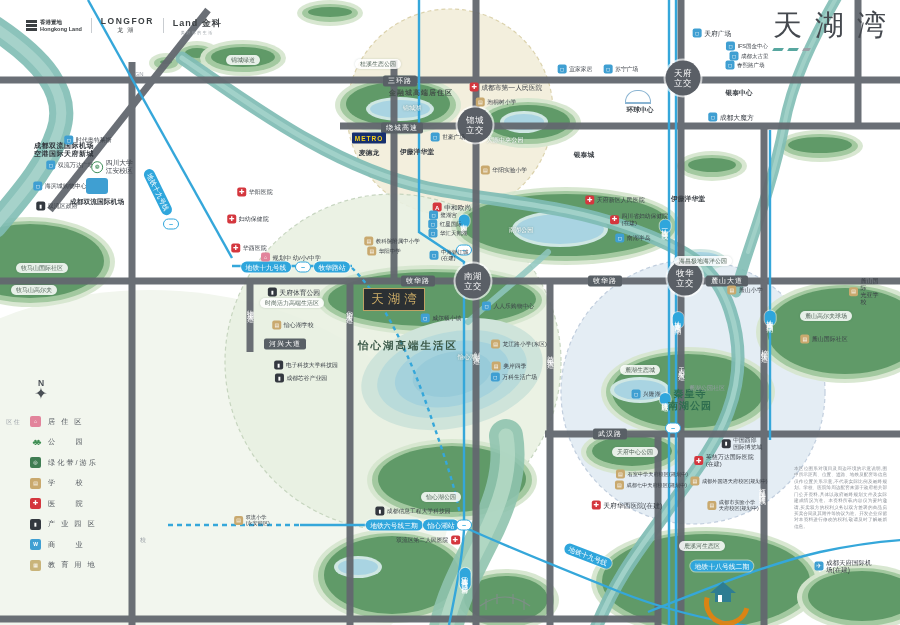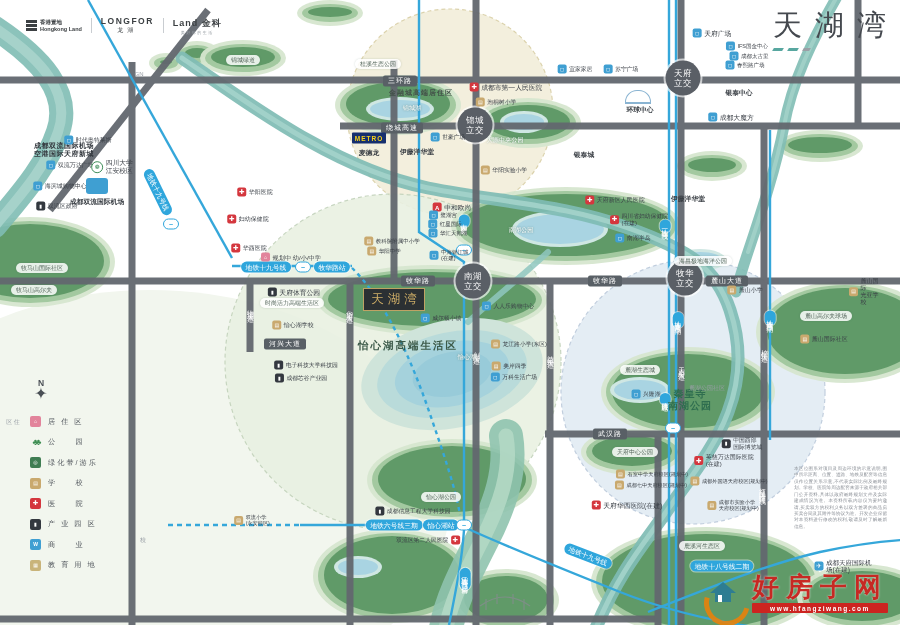--- a/index.html
+++ b/index.html
@@ -309,24 +309,20 @@
 
   <div id="disc">本区位图系对项目及周边环境的示意说明,图中所示距离、位置、道路、地铁及配套等信息仅作位置关系示意,不代表实际比例及最终规划。学校、医院等周边配套来源于政府相关部门公开资料,具体以政府最终规划文件及实际建成情况为准。本资料所载内容仅为要约邀请,买卖双方的权利义务以双方签署的商品房买卖合同及其附件等协议为准。开发企业保留对本资料进行修改的权利,敬请及时了解最新信息。</div>
 
   <div id="wm">
     <div class="wm-logo">
       <i class="wm-swoosh"></i>
         <i class="wm-roof"></i>
         <span class="wm-body">
           <i></i>
         </span>
-    </div>
-    <div class="wm-txt">
-      <div class="big">好房子网</div>
-      <div class="wm-bar">www.hfangziwang.com</div>
     </div>
   </div>
 
   <div id="labels">
       <div class="lb lb-road" style="left: 400px; top: 81px; transform: translate(-50%, -50%);">三环路</div>
       <div class="lb lb-road" style="left: 402px; top: 128px; transform: translate(-50%, -50%);">绕城高速</div>
       <div class="lb lb-road" style="left: 418px; top: 281px; transform: translate(-50%, -50%);">牧华路</div>
       <div class="lb lb-road" style="left: 605px; top: 281px; transform: translate(-50%, -50%);">牧华路</div>
       <div class="lb lb-road" style="left: 727px; top: 281px; transform: translate(-50%, -50%);">麓山大道</div>
       <div class="lb lb-road" style="left: 610px; top: 434px; transform: translate(-50%, -50%);">武汉路</div>

